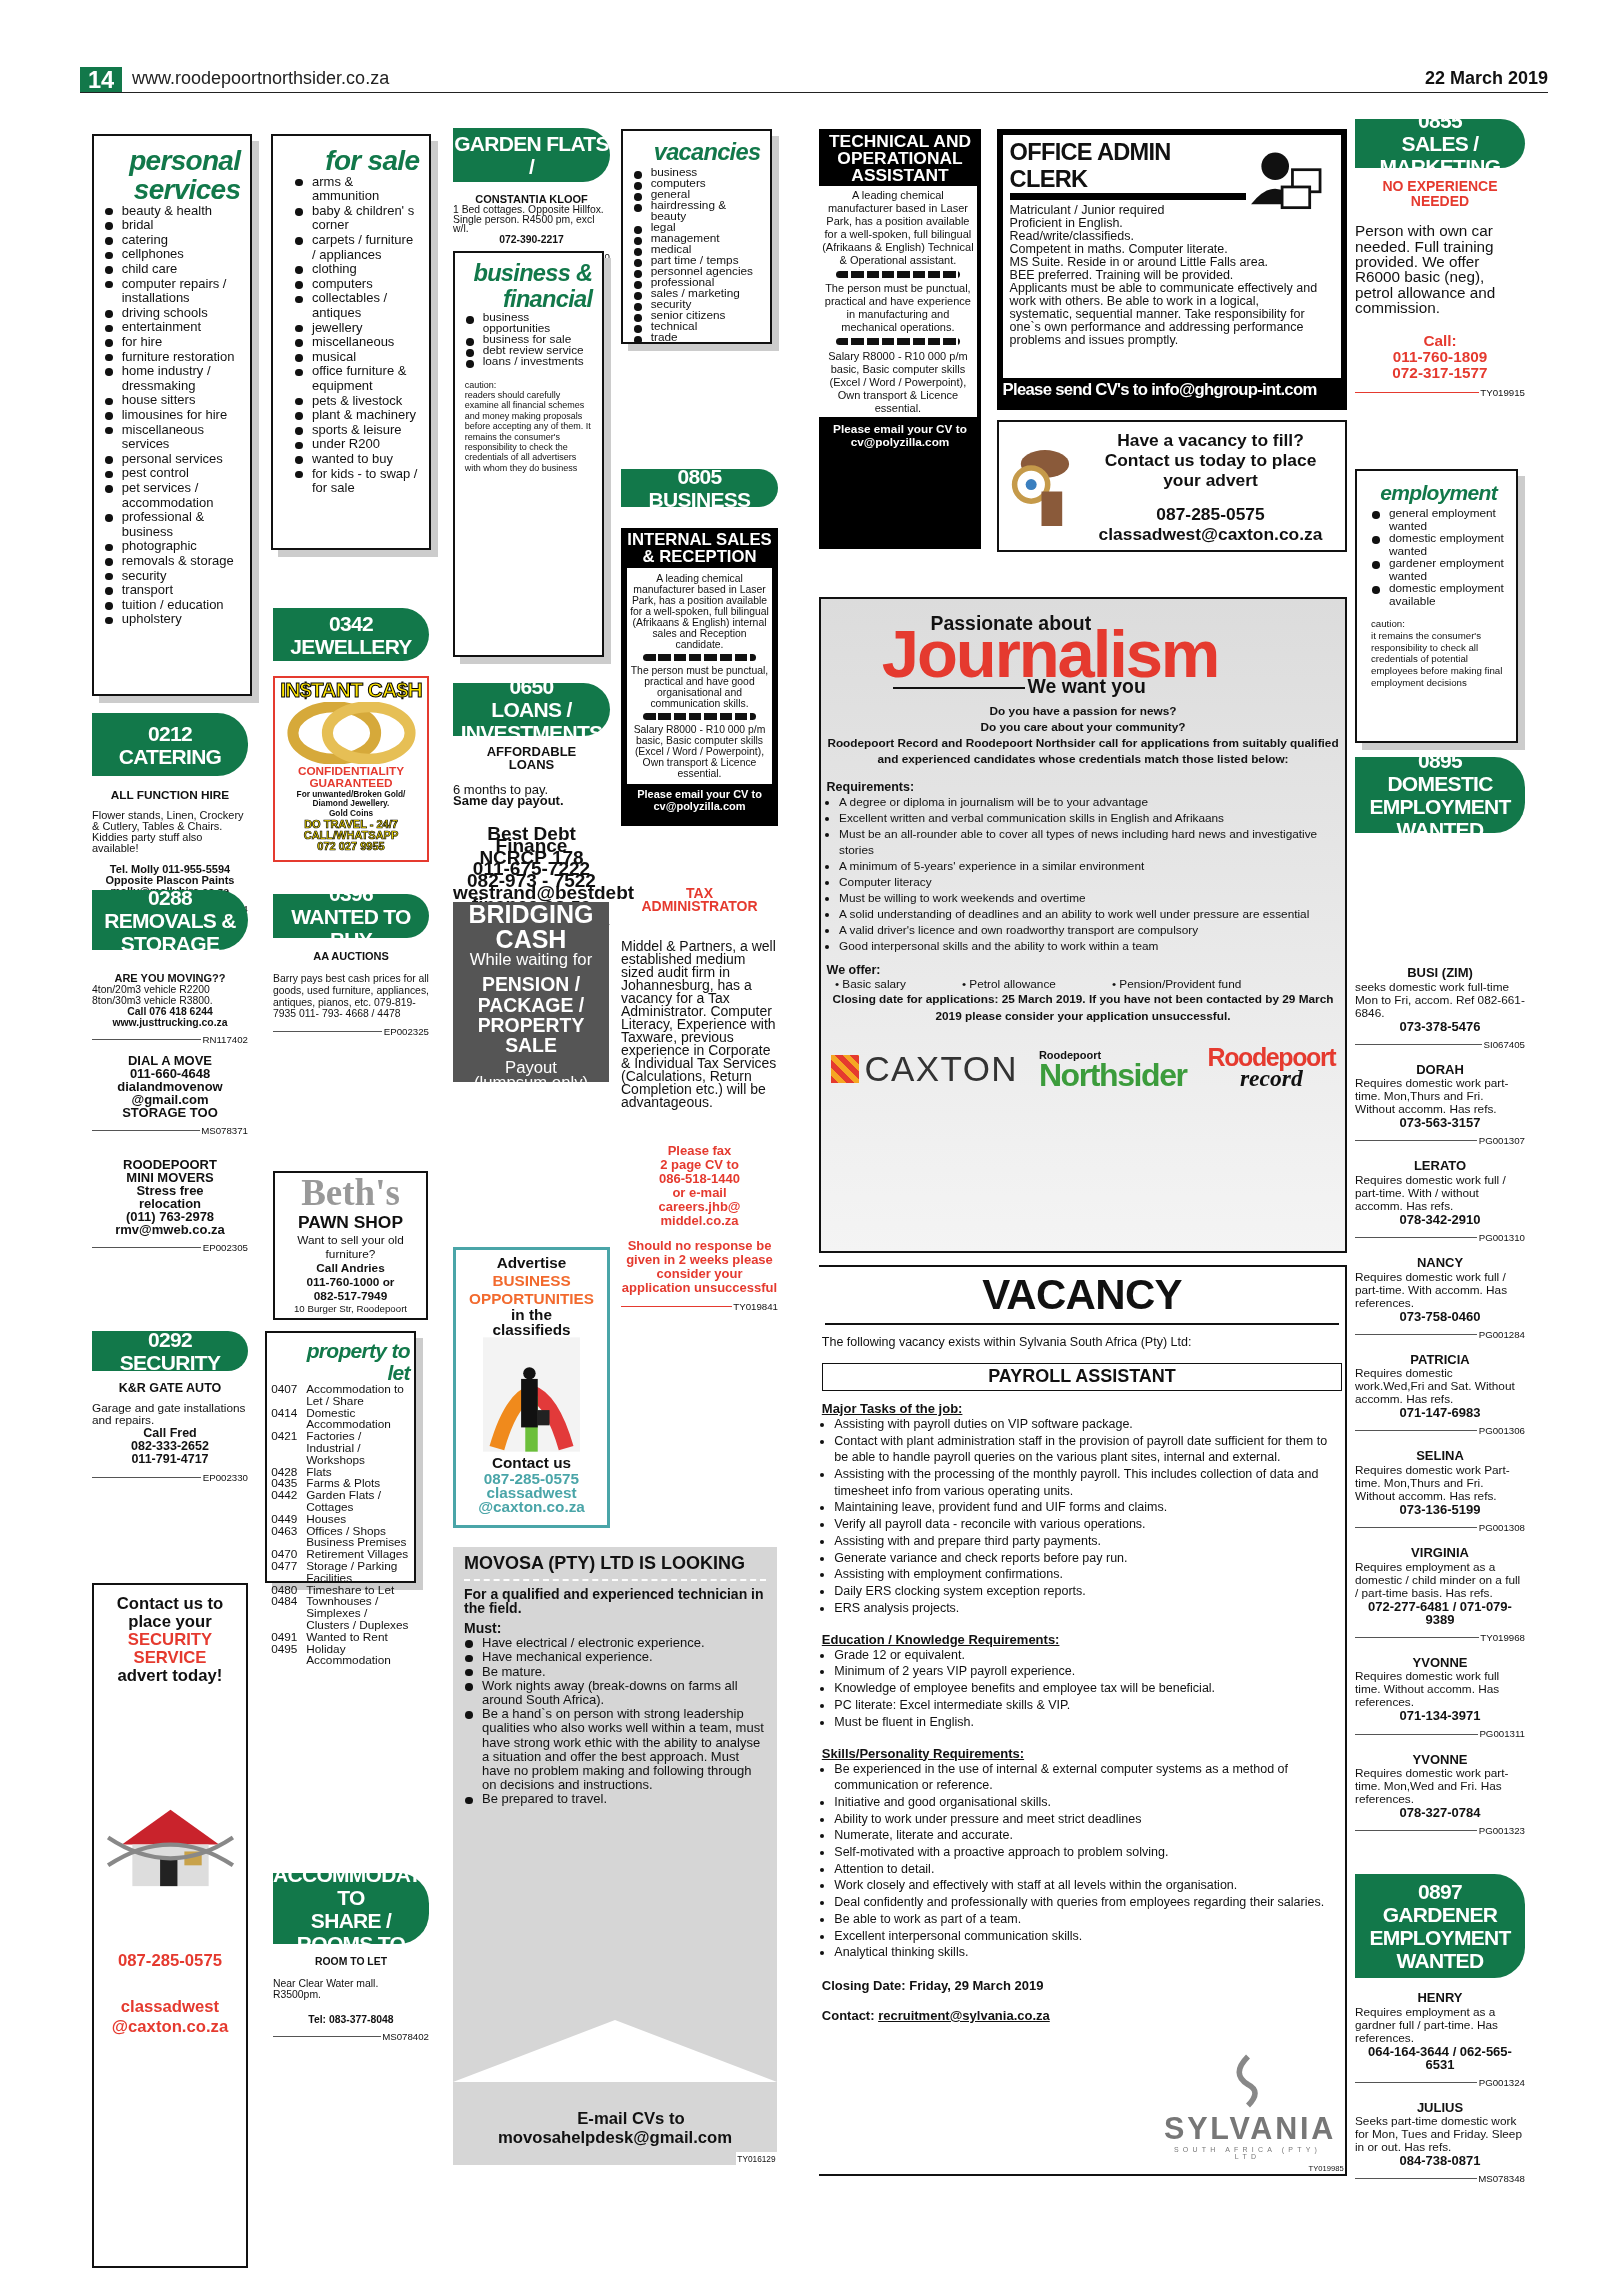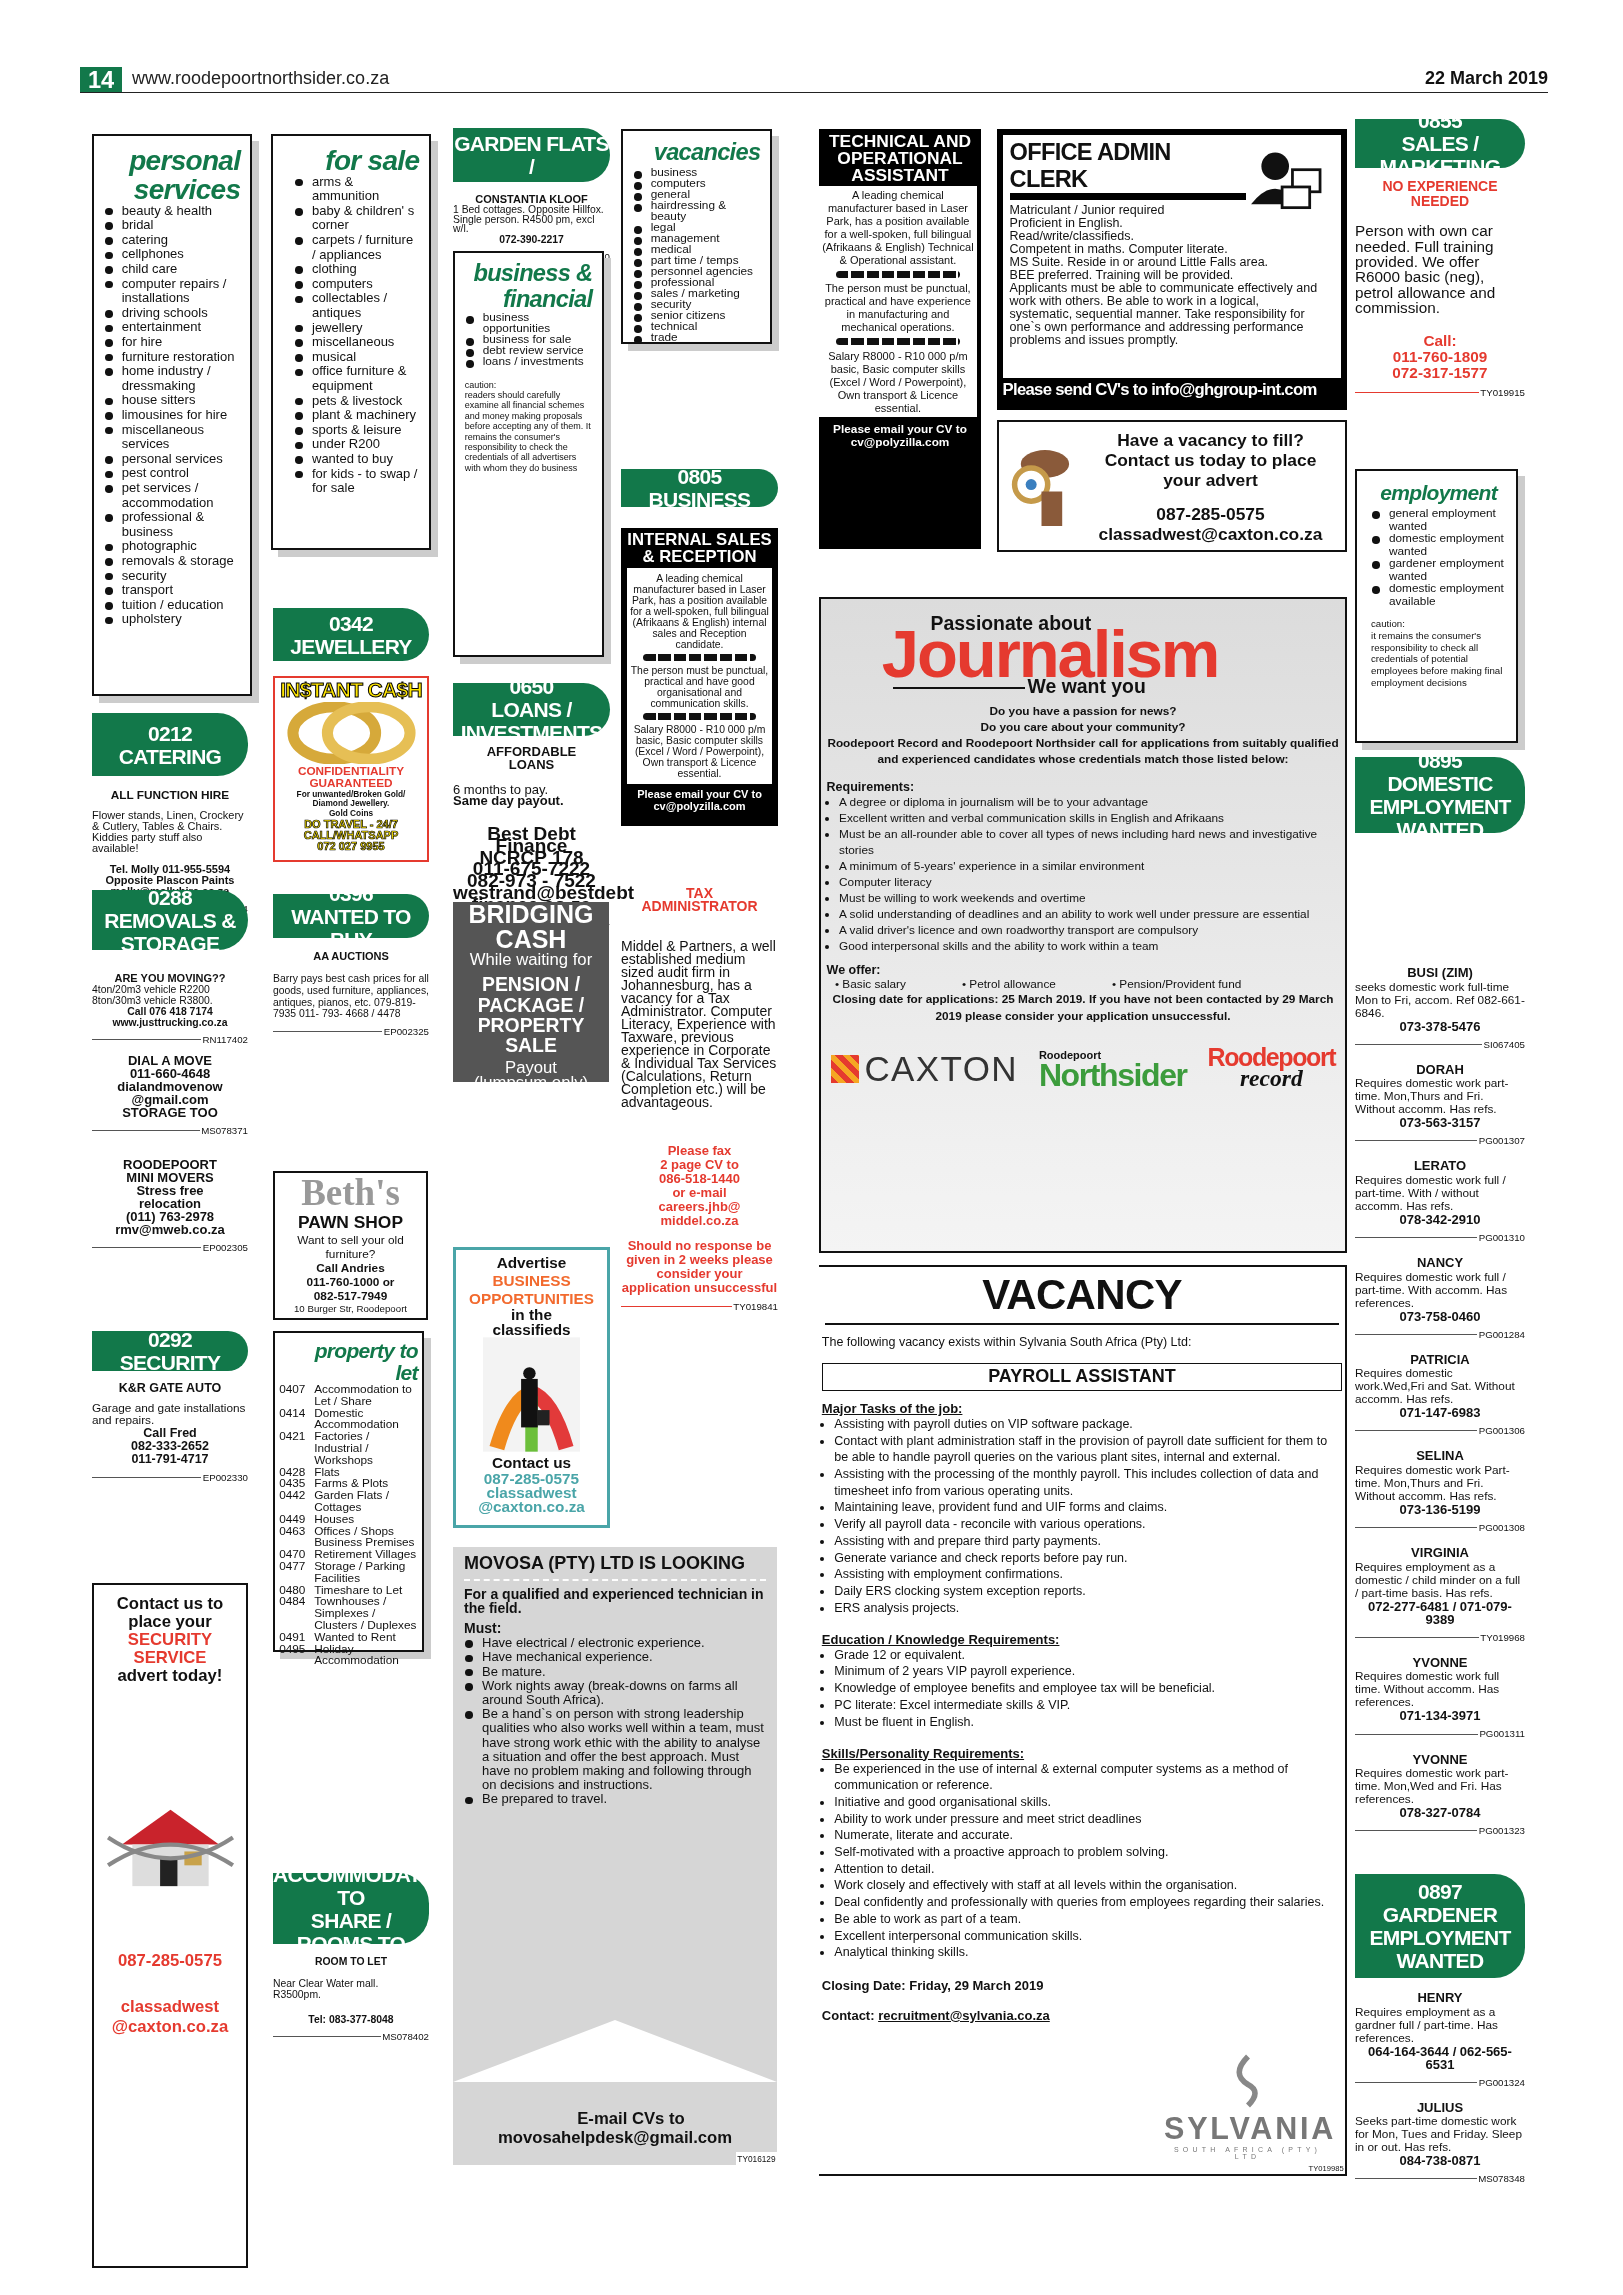--- a/index.html
+++ b/index.html
@@ -90,21 +90,21 @@
 
 <div class="abs green-tab" style="left:92px;top:890px;width:156px;height:60px">
     <span>0288</span>
     <span>REMOVALS &amp;</span>
     <span>STORAGE</span>
   </div>
 <div class="abs" style="left:92px;top:972px;width:156px">
   <div class="center b" style="font-size:11px">ARE YOU MOVING??</div>
   <div style="font-size:10.4px;line-height:11px">4ton/20m3 vehicle R2200</div>
   <div style="font-size:10.4px;line-height:11px">8ton/30m3 vehicle R3800.</div>
-  <div class="center b" style="font-size:10.4px">Call 076 418 7174</div>
+  <div class="center b" style="font-size:10.4px">Call 076 418 6244</div>
   <div class="center b" style="font-size:10.4px">www.justtrucking.co.za</div>
   <div class="ref"><span>RN117402</span></div>
 </div>
 <div class="abs center b" style="left:92px;top:1054px;width:156px;font-size:13px;line-height:13px">
   <div>DIAL A MOVE</div>
     <div>011-660-4648</div>
     <div>dialandmovenow</div>
     <div>@gmail.com</div>
     <div>STORAGE TOO</div>
   <div class="ref" style="font-weight:normal"><span>MS078371</span></div>
@@ -208,21 +208,21 @@
 <div class="abs center" style="left:273px;top:1171px;width:155px;height:149px;border:2.1px solid #111">
   <div style="font:bold 37px 'Liberation Serif',serif;color:#999;line-height:39px">Beth's</div>
   <div class="b" style="font-size:17.4px">PAWN SHOP</div>
   <div style="font-size:11.8px;line-height:14px">Want to sell your old</div>
   <div style="font-size:11.8px;line-height:14px">furniture?</div>
   <div class="b" style="font-size:11.8px;line-height:14px">Call Andries</div>
   <div class="b" style="font-size:11.8px;line-height:14px">011-760-1000 or</div>
   <div class="b" style="font-size:11.8px;line-height:14px">082-517-7949</div>
   <div style="font-size:9.7px">10 Burger Str, Roodepoort</div>
 </div>
-<div class="abs boxlist" style="left:273px;top:1331px;width:151px;height:321px;padding:7px 4.2px">
+<div class="abs boxlist" style="left:265px;top:1331px;width:151px;height:252px;padding:7px 4.2px">
   <div class="boxtitle" style="font-size:21px;line-height:22px">
       <div>property to</div>
       <div>let</div>
     </div>
   <div id="ptl-list">
       <div style="display: flex; font-size: 11.8px; line-height: 11.8px;">
         <span style="width: 35px; flex: 0 0 auto;">0407</span>
         <span>Accommodation to Let / Share</span>
       </div>
       <div style="display: flex; font-size: 11.8px; line-height: 11.8px;">

